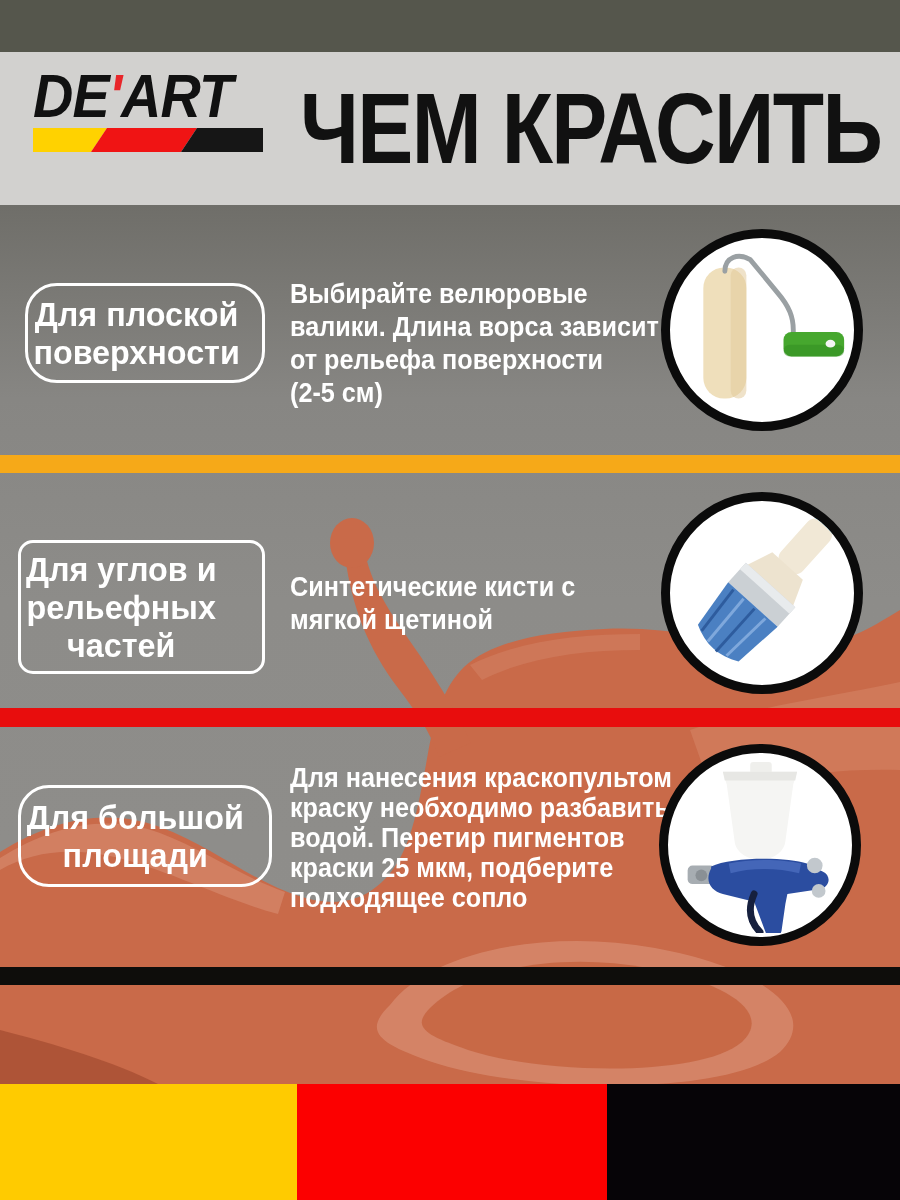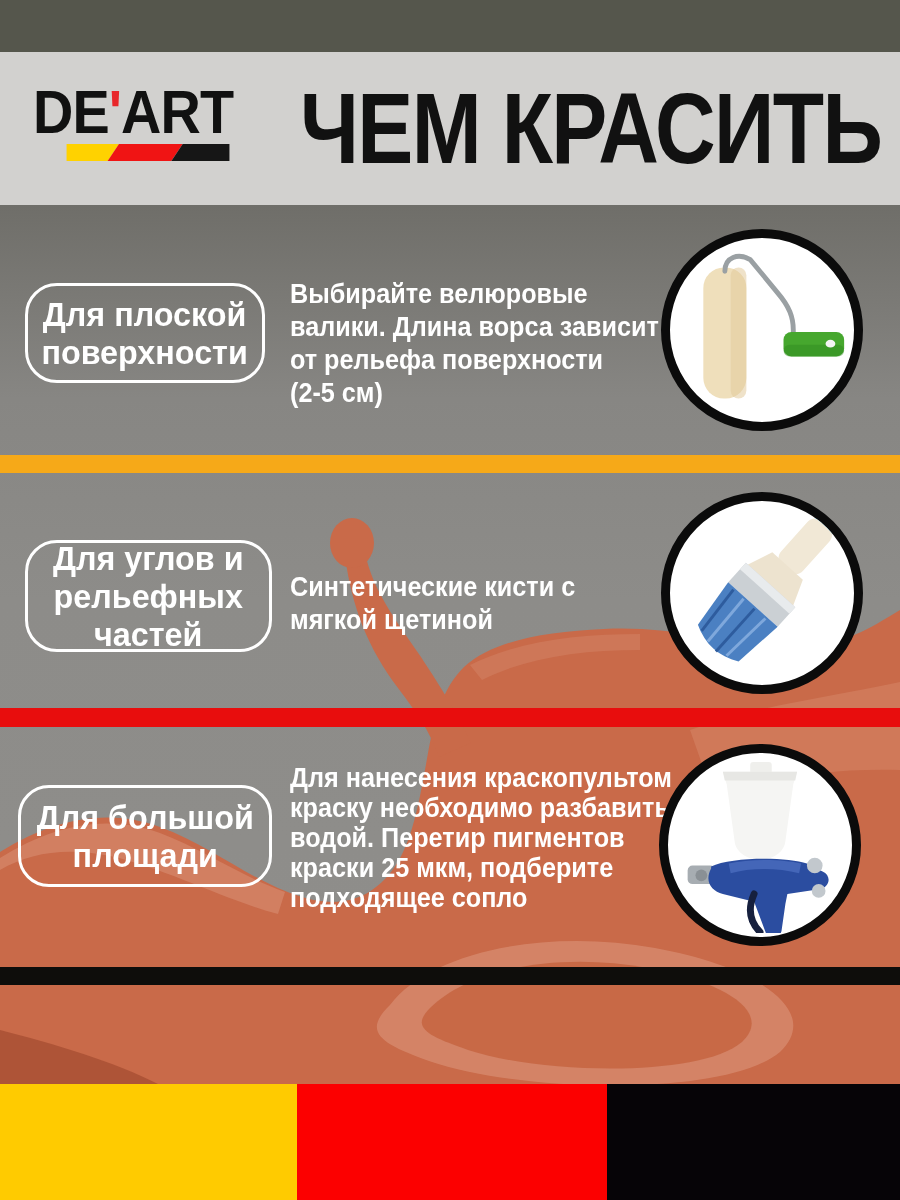--- a/index.html
+++ b/index.html
@@ -18,42 +18,42 @@
   .band-header{position:absolute;left:0;top:52px;width:900px;height:153px;background:var(--header-band,#D2D1CF);z-index:3;display:flex;align-items:center;}
   .main-area{position:absolute;left:0;top:205px;width:900px;height:879px;z-index:1;
     background:linear-gradient(180deg,var(--background-top,#6F6E69) 0%,#878683 22%,#8D8C89 45%,var(--background,#8F8E8B) 100%);}
   .splash-svg{position:absolute;left:0;top:0;width:900px;height:1200px;z-index:2;pointer-events:none;}
   .splash-main{fill:var(--paint-splash,#C96A49);}
   .splash-light{fill:var(--paint-splash-light,#DC9479);}
   .splash-deep{fill:var(--paint-splash-deep,#C4633F);}
   .splash-dark{fill:#8E3A22;}
 
   
-  .logo{position:absolute;left:33px;top:52px;height:109px;display:flex;flex-direction:column;z-index:4;padding-top:32px;}
+  .logo{position:absolute;left:33px;top:52px;height:109px;display:flex;flex-direction:column;z-index:4;padding-top:16px;font-style:italic;}
   .logo-text{font-weight:bold;font-size:62px;line-height:56px;letter-spacing:-1px;color:var(--text-dark,#111);
     transform:scaleX(.9);transform-origin:left center;white-space:nowrap;}
   .logo-apostrophe{color:var(--brand-apostrophe-red,#E8262A);}
   .logo-stripe{margin-top:4px;width:230px;height:24px;display:block;}
   .page-title{position:absolute;left:300px;top:52px;height:153px;display:flex;align-items:center;z-index:4;
     font-weight:bold;font-size:100px;color:var(--text-dark,#111);letter-spacing:-2px;
     transform:scaleX(.84);transform-origin:left center;white-space:nowrap;}
 
   
   .divider{position:absolute;left:0;width:900px;z-index:3;}
   .divider-yellow{top:455px;height:18px;background:var(--divider-yellow,#F6A918);}
   .divider-red{top:708px;height:19px;background:var(--divider-red,#E80D0D);}
   .divider-black{top:967px;height:18px;background:var(--divider-black,#0E0D0B);}
 
   
   .label-box{position:absolute;z-index:4;border:3px solid var(--text-light,#fff);border-radius:32px;
-    display:flex;align-items:center;justify-content:center;text-align:center;
+    display:flex;align-items:center;text-align:center;
     color:var(--text-light,#fff);font-weight:bold;font-size:34px;line-height:38px;white-space:pre-line;}
   .label-box span{display:inline-block;transform:scaleX(.95);transform-origin:center;}
   .label-1{left:25px;top:283px;width:240px;height:100px;}
-  .label-2{left:25px;top:540px;width:247px;height:112px;}
+  .label-2{left:18px;top:540px;width:247px;height:134px;border-radius:15px;}
   .label-3{left:18px;top:785px;width:254px;height:102px;border-radius:31px;}
   .desc{position:absolute;z-index:4;color:var(--text-light,#fff);font-weight:bold;font-size:28px;line-height:33px;
     white-space:pre-line;transform:scaleX(.9);transform-origin:left top;width:460px;}
   .desc-1{left:290px;top:277px;}
   .desc-2{left:290px;top:570px;}
   .desc-3{left:290px;top:763px;line-height:30px;}
 
   .circle{position:absolute;width:202px;height:202px;border-radius:50%;background:#fff;
     border:9px solid #0B0B0B;z-index:4;display:flex;align-items:center;justify-content:center;overflow:hidden;}
   .circle-1{left:661px;top:229px;}

